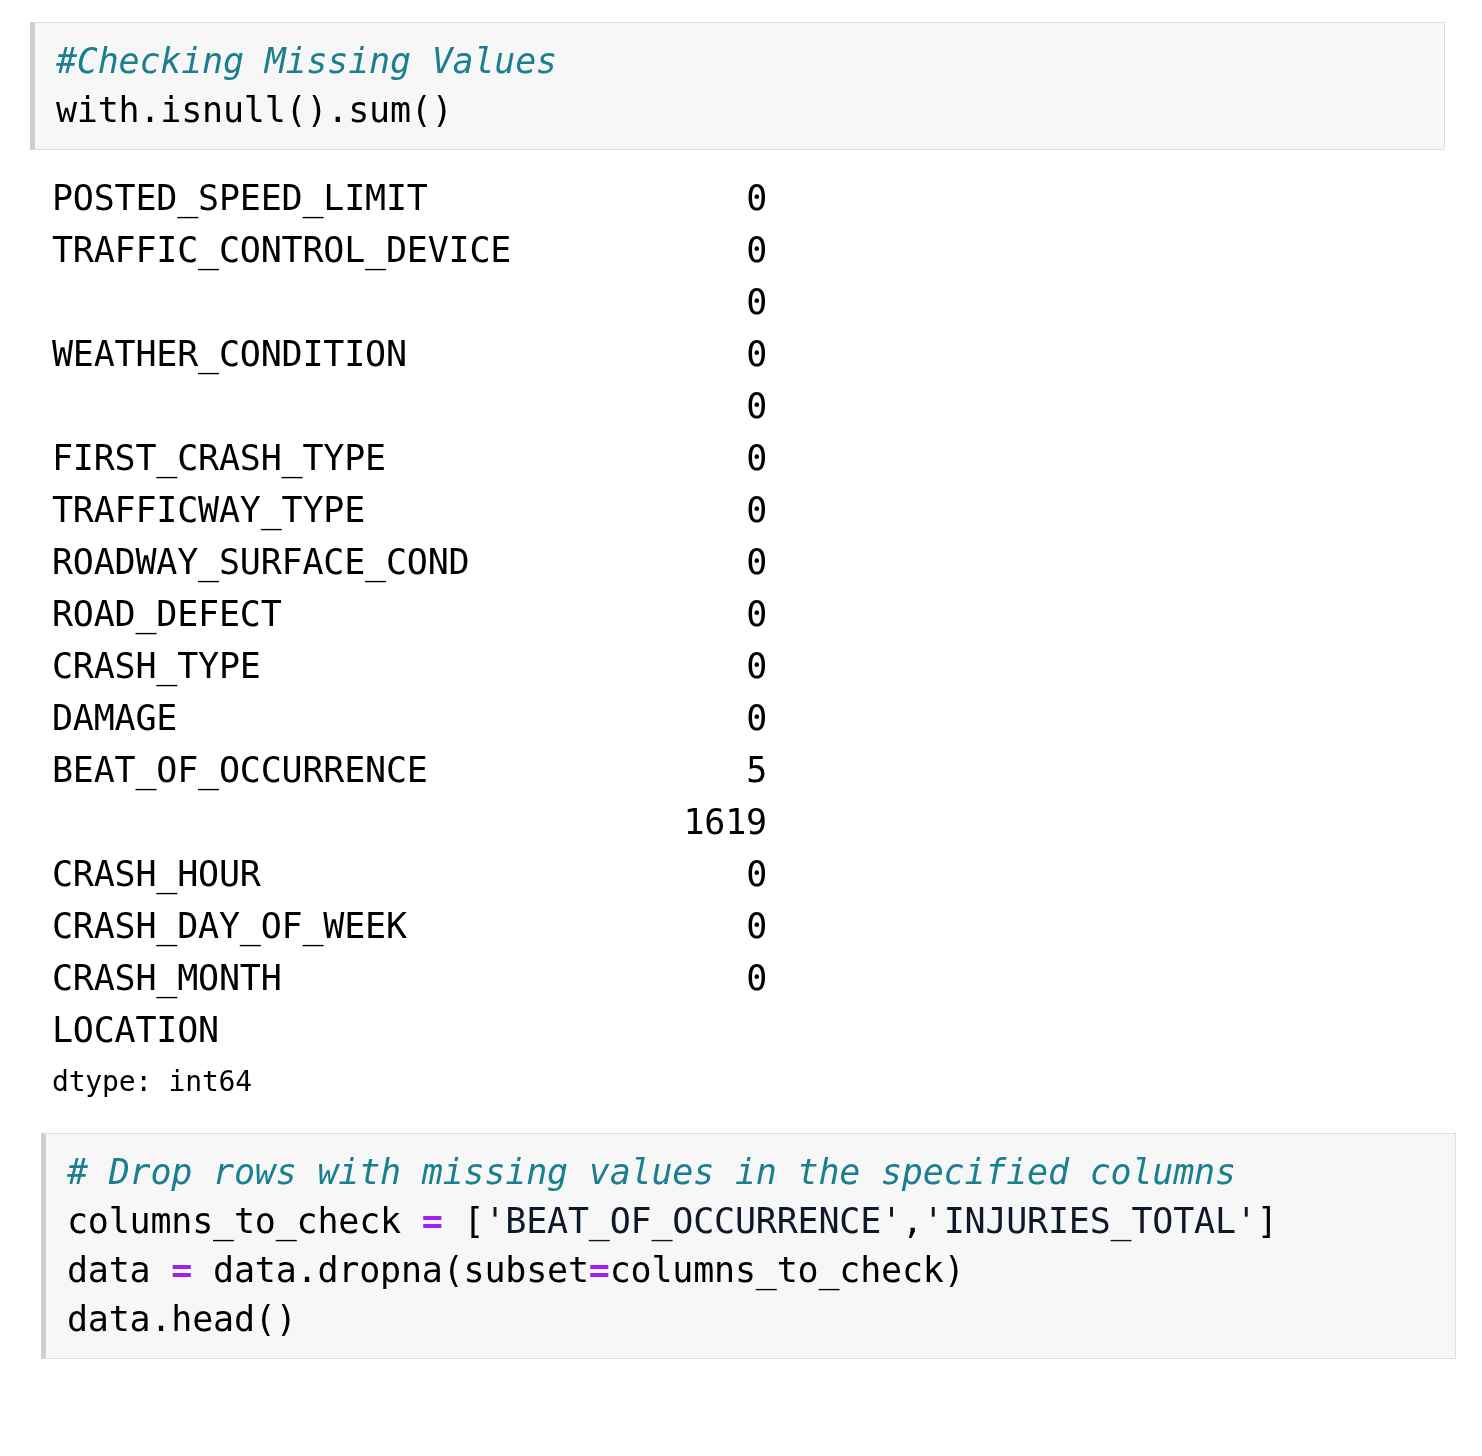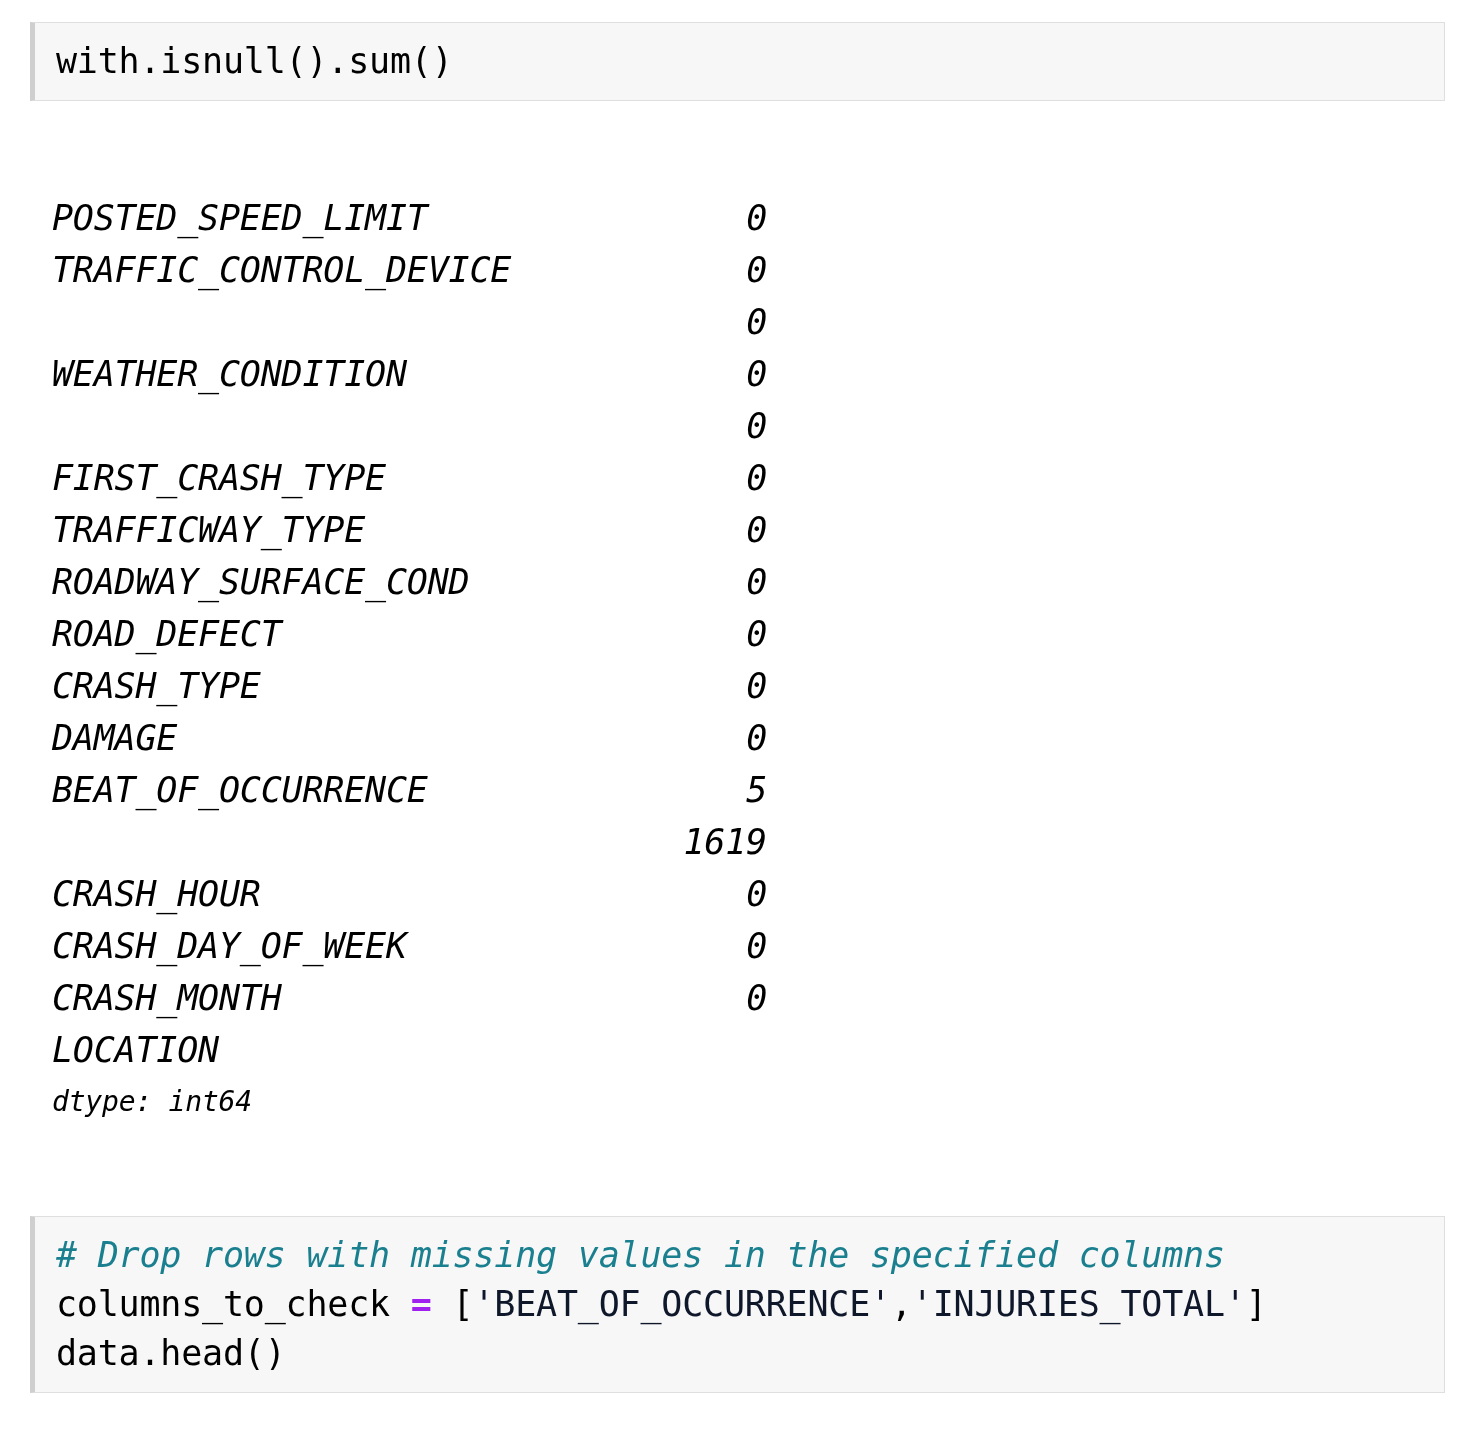--- a/index.html
+++ b/index.html
@@ -26,41 +26,40 @@
     position: absolute;
     left: 30px;
     width: 1415px;
     background: #f7f7f7;
     border: 1px solid #dfdfdf;
     border-left: 5px solid #cfcfcf;
     box-sizing: border-box;
     padding: 14px 0 14px 21px;
   }
   .code-cell.top  { top: 22px; }
-  .code-cell.bottom { top: 1216px; }
+  .code-cell.bottom { top: 1133px; margin-left: 11px; }
 
   .code-line {
     font-family: "DejaVu Sans Mono", monospace;
     font-size: 35px;
     line-height: 49px;
     color: #000000;
     white-space: pre;
     letter-spacing: -0.2px;
   }
   .cmt { color: #1a7f8e; font-style: italic; }
   .str { color: #0f172a; }
   .op  { color: #a020f0; font-weight: bold; }
 
   
   .output {
     position: absolute;
     left: 52px;
-    top: 192px;
+    top: 172px;
     width: 1380px;
-    font-style: italic;
   }
   .out-row {
     position: relative;
     height: 52px;
     font-family: "DejaVu Sans Mono", monospace;
     font-size: 35px;
     line-height: 52px;
     color: #000000;
     white-space: pre;
     letter-spacing: -0.2px;
@@ -85,20 +84,21 @@
     white-space: pre;
     letter-spacing: -0.2px;
   }
 </style>
 </head>
 <body>
 
 <div class="notebook">
 
   <div class="code-cell top">
+    <div class="code-line"><span class="cmt">#Checking Missing Values</span></div>
     <div class="code-line"><span>with.isnull().sum()</span></div>
   </div>
 
   <div class="output">
 
     <div class="out-row">
       <span class="out-name">POSTED_SPEED_LIMIT</span>
       <span class="out-value">0</span>
     </div>
     <div class="out-row">
@@ -161,16 +161,17 @@
     <div class="out-row">
       <span class="out-name">LOCATION</span>
     </div>
 
     <div class="out-dtype">dtype: int64</div>
   </div>
 
   <div class="code-cell bottom">
     <div class="code-line"><span class="cmt"># Drop rows with missing values in the specified columns</span></div>
     <div class="code-line"><span>columns_to_check </span><span class="op">=</span><span> [</span><span class="str">'BEAT_OF_OCCURRENCE'</span><span>,</span><span class="str">'INJURIES_TOTAL'</span><span>]</span></div>
+    <div class="code-line"><span>data </span><span class="op">=</span><span> data.dropna(subset</span><span class="op">=</span><span>columns_to_check)</span></div>
     <div class="code-line"><span>data.head()</span></div>
   </div>
 
 </div>
 
 </body></html>

